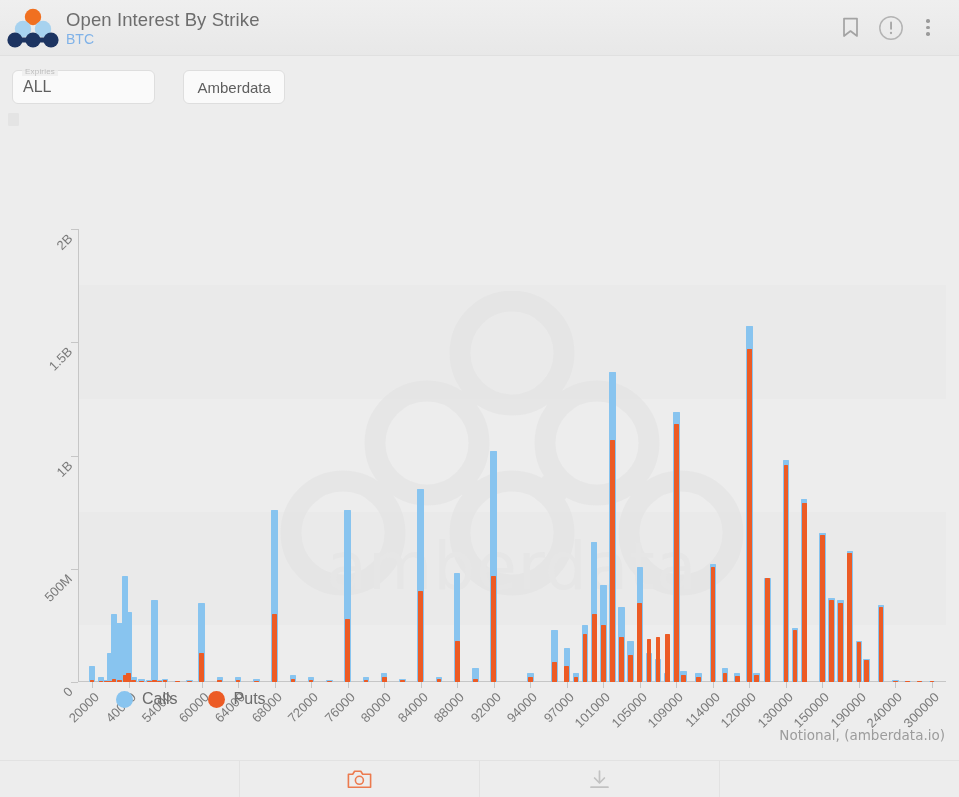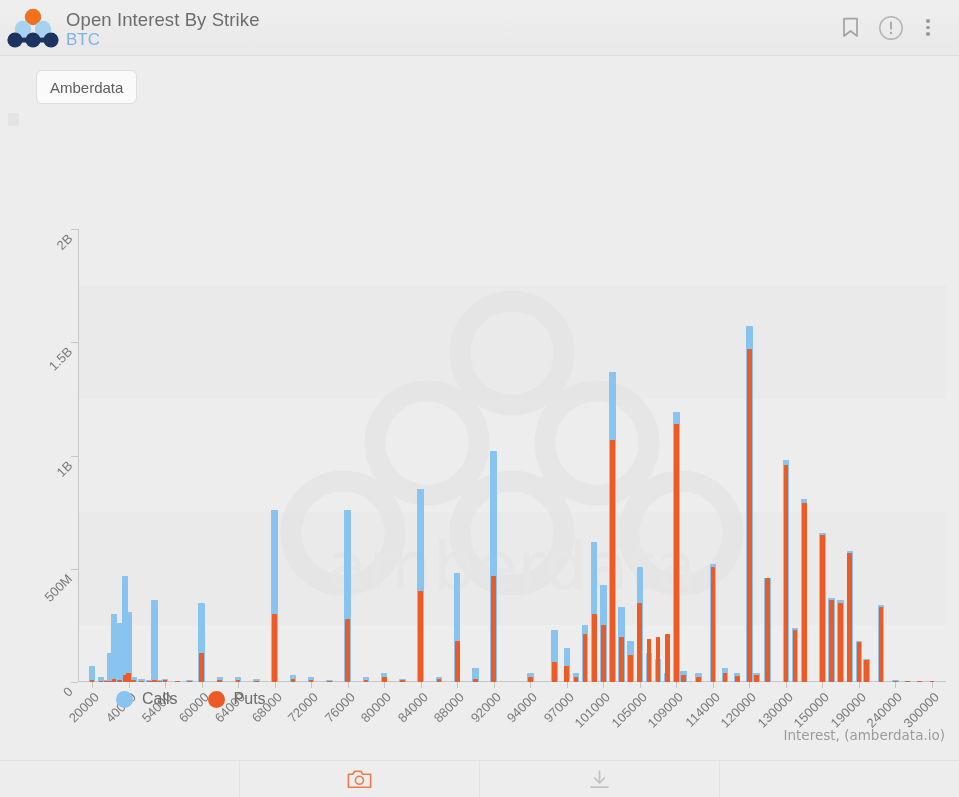--- a/index.html
+++ b/index.html
@@ -25,21 +25,21 @@
     padding: 0 22px 0 6px;
     border-bottom: 1px solid #e0e0e0;
   }
   .logo { width: 54px; height: 44px; flex: 0 0 54px; position: relative; }
   .logo svg { display: block; }
   .titles { margin-left: 6px; display: flex; flex-direction: column; justify-content: center; }
   .title {
     font-size: 18.5px; color: #6d6d6d; line-height: 22px;
     font-weight: 400; letter-spacing: .1px;
   }
-  .subtitle { font-size: 17px; color: #7fb2e8; line-height: 15px; margin-top: 1px; }
+  .subtitle { font-size: 14px; color: #7fb2e8; line-height: 15px; margin-top: 1px; }
   .header-spacer { flex: 1 1 auto; }
   .hdr-icons { display: flex; align-items: center; gap: 15px; }
   .hdr-icon { width: 26px; height: 26px; display: flex; align-items: center; justify-content: center; cursor: pointer; }
   .hdr-icon svg { display: block; }
   .kebab { width: 18px; height: 26px; display: flex; flex-direction: column; align-items: center; justify-content: center; gap: 3px; cursor: pointer; }
   .kebab i { width: 3.5px; height: 3.5px; border-radius: 50%; background: #9b9b9b; display: block; }
 
   
   .controls {
     position: relative;
@@ -214,20 +214,24 @@
       </div>
       <div class="kebab">
         <i></i>
           <i></i>
           <i></i>
       </div>
     </div>
   </div>
 
   <div class="controls">
+    <div class="field-wrap">
+      <div class="field-label">Expiries</div>
+      <div class="select-box">ALL</div>
+    </div>
     <div class="notional-btn">Amberdata</div>
     <div class="ghost-sq"></div>
   </div>
 
   <div class="chart-area">
 
     <div class="plot" id="plot">
 
       <div class="band" style="top:56px;height:114px;"></div>
       <div class="band" style="top:283px;height:113px;"></div>
@@ -467,21 +471,21 @@
       <div class="legend-item">
         <span class="legend-dot" id="dot-puts" style="background: rgb(136, 196, 239);"></span>
         <span class="legend-label">Calls</span>
       </div>
       <div class="legend-item">
         <span class="legend-dot" id="dot-calls" style="background: rgb(236, 91, 37);"></span>
         <span class="legend-label">Puts</span>
       </div>
     </div>
 
-    <div class="credit">Interest, (amberdata.io)</div>
+    <div class="credit">Notional, (amberdata.io)</div>
   </div>
 
   <div class="toolbar">
     <div class="tb-cell blank"></div>
     <div class="tb-cell">
       <span class="tb-btn">
         <svg width="25" height="20" viewBox="0 0 25 20">
           <path d="M1.4 5.2h4.3l1.9-3h6.2l1.9 3h7.9v13H1.4z" fill="none" stroke="#ec7a4e" stroke-width="1.6" stroke-linejoin="round"></path>
           <circle cx="12.4" cy="11.3" r="4" fill="none" stroke="#ec7a4e" stroke-width="1.6"></circle>
         </svg>

